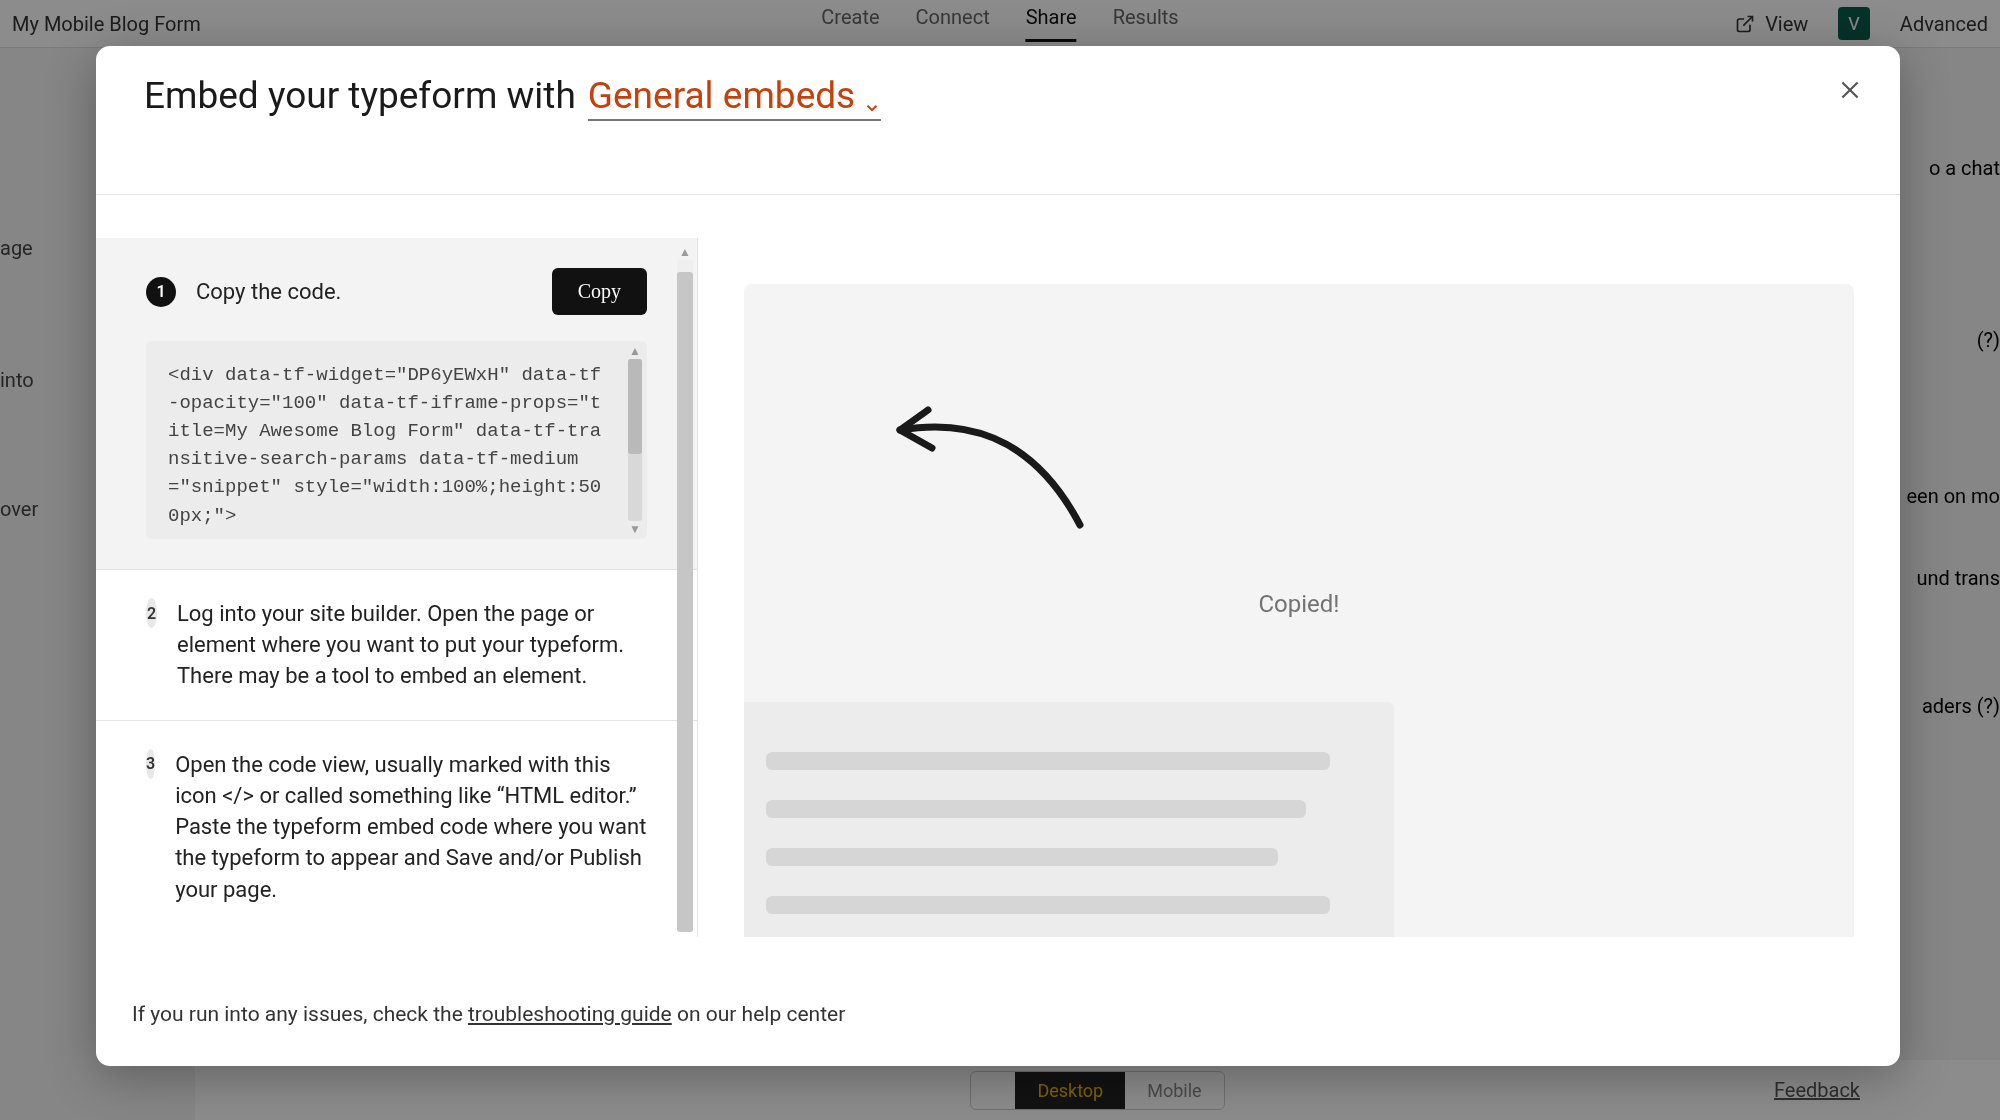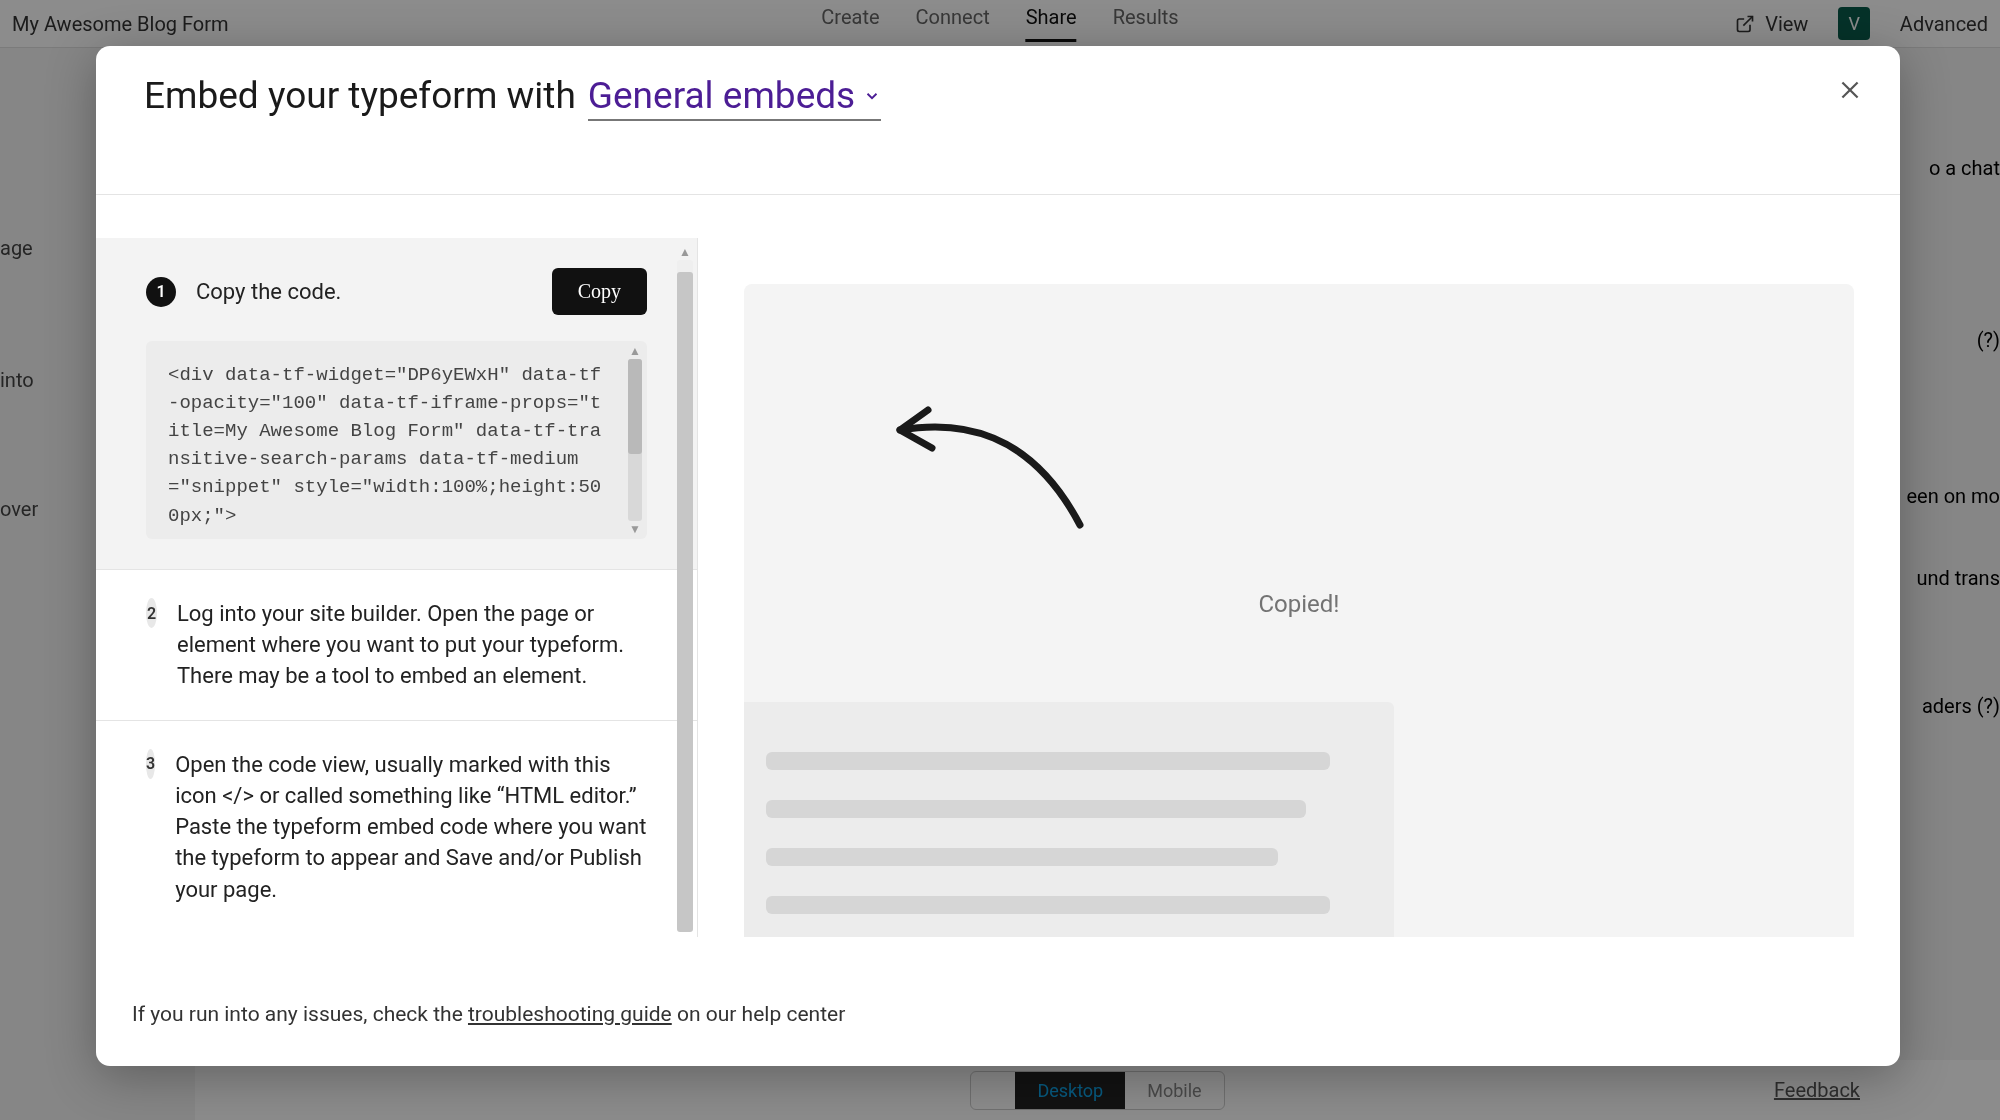--- a/index.html
+++ b/index.html
@@ -69,21 +69,21 @@
   align-items: center;
   justify-content: center;
 }
 .bg-bottom .seg {
   display: flex;
   border: 1px solid #ccc;
   border-radius: 6px;
   overflow: hidden;
 }
 .bg-bottom .seg span { padding: 8px 22px; font-size: 18px; color: #888; }
-.bg-bottom .seg .active { background: #222; color: #0ea5e9; margin-left: 44px; }
+.bg-bottom .seg .active { background: #222; color: #eab308; margin-left: 44px; }
 .bg-bottom .feedback {
   position: absolute; right: 140px; color: #555; text-decoration: underline; font-size: 20px;
 }
 
 
 .dim {
   position: absolute; inset: 0;
   background: rgba(0,0,0,0.45);
 }
 
@@ -113,25 +113,25 @@
   font-size: 37px;
   font-weight: 400;
   color: #1a1a1a;
   display: flex;
   align-items: baseline;
   gap: 12px;
 }
 .modal-header .dropdown {
   font-size: 37px;
   font-weight: 400;
-  color: #4c1d95;
+  color: #c2410c;
   border-bottom: 2px solid #777;
   padding-bottom: 2px;
   display: inline-flex;
-  align-items: center;
+  align-items: flex-end;
   gap: 8px;
   cursor: pointer;
 }
 .modal-header .dropdown svg { width: 18px; height: 18px; }
 .modal-header .close {
   position: absolute;
   right: 32px;
   top: 26px;
   width: 36px; height: 36px;
   display: flex; align-items: center; justify-content: center;
@@ -305,21 +305,21 @@
   font-size: 21px;
   color: #333;
 }
 .modal-footer a { color: #333; text-decoration: underline; }
 
 </style>
 </head>
 <body>
 
 <div class="bg-header">
-  <div class="title">My Awesome Blog Form</div>
+  <div class="title">My Mobile Blog Form</div>
   <div class="tabs">
     <span>Create</span>
     <span>Connect</span>
     <span class="active">Share</span>
     <span>Results</span>
   </div>
   <div class="right">
     <div class="view">
       <svg viewBox="0 0 24 24" fill="none" stroke="currentColor" stroke-width="2">
           <path d="M18 13v6a2 2 0 0 1-2 2H5a2 2 0 0 1-2-2V8a2 2 0 0 1 2-2h6"></path>

